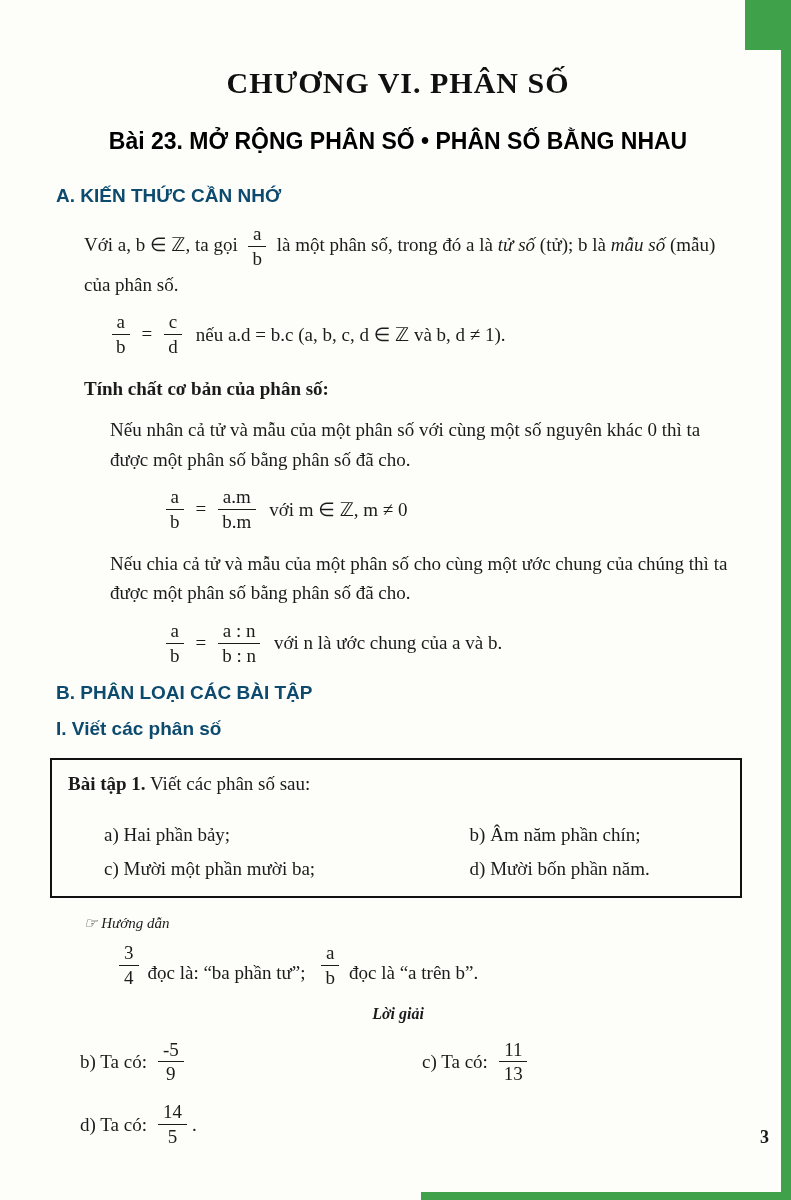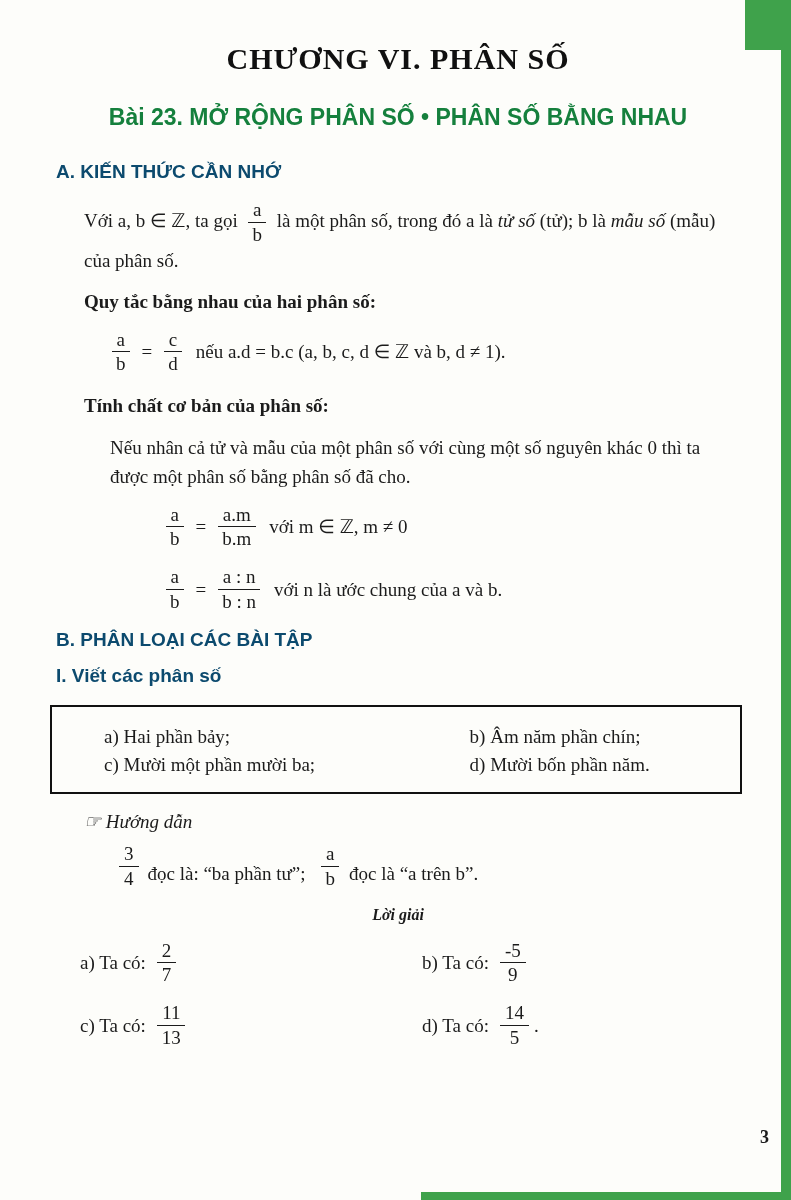--- a/index.html
+++ b/index.html
@@ -27,39 +27,39 @@
     width: 46px; height: 50px;
     background: var(--green, #3fa24b);
   }
   .edge-bottom {
     position: absolute; bottom: 0; right: 0;
     width: 370px; height: 8px;
     background: var(--green, #3fa24b);
   }
   .content {
     position: absolute;
-    left: 56px; top: 36px;
+    left: 56px; top: 60px;
     width: 684px;
   }
   .chapter-title {
     font-family: "Liberation Serif", serif;
     font-weight: bold;
     font-size: 30px;
     letter-spacing: 1px;
     text-align: center;
     margin: 6px 0 28px 0;
     color: #101010;
   }
   .lesson-title {
     font-family: "Liberation Sans", sans-serif;
     font-weight: bold;
     font-size: 23px;
     text-align: center;
     margin: 0 0 30px 0;
-    color: #15803d;
+    color: #000000;
   }
   .sec-heading {
     font-family: "Liberation Sans", sans-serif;
     font-weight: bold;
     font-size: 19px;
     margin: 0 0 16px 0;
     color: #0c4a6e;
   }
   .para {
     margin: 0 0 12px 0;
@@ -95,27 +95,28 @@
     border: 2px solid #111;
     padding: 10px 16px 12px 16px;
     margin: 6px 0 16px -6px;
     width: 692px;
     font-size: 19px;
     line-height: 1.5;
   }
   .exercise-items {
     display: grid;
     grid-template-columns: 60% 40%;
-    margin-top: 6px;
+    row-gap: 6px;
+    margin-top: 22px;
   }
   .exercise-items .cell { padding-left: 36px; }
   .exercise-items .cell.right { padding-left: 8px; }
   .guide-label {
     font-style: italic;
-    font-size: 19px;
+    font-size: 15px;
     margin: 4px 0 10px 28px;
   }
   .guide-line {
     display: flex;
     align-items: center;
     margin: 0 0 16px 58px;
     font-size: 19px;
   }
   .guide-line .txt { margin: 16px 10px 0 4px; }
   .solution-heading {
@@ -168,21 +169,20 @@
           <span class="num">a</span>
           <span class="den">b</span>
         </span>
       <span>là một phân số, trong đó a là</span>
       <span class="it">tử số</span>
       <span>(tử); b là</span>
       <span class="it">mẫu số</span>
       <span>(mẫu) của phân số.</span>
     </p>
 
-    <p class="para indent-1 bold-serif">Quy tắc bằng nhau của hai phân số:</p>
 
     <div class="equation eq-indent-1">
       <span class="frac">
           <span class="num">a</span>
           <span class="den">b</span>
         </span>
       <span class="eq-sign">=</span>
       <span class="frac">
           <span class="num">c</span>
           <span class="den">d</span>
@@ -200,39 +200,44 @@
           <span class="den">b</span>
         </span>
       <span class="eq-sign">=</span>
       <span class="frac">
           <span class="num">a.m</span>
           <span class="den">b.m</span>
         </span>
       <span class="eq-tail">với m ∈ ℤ, m ≠ 0</span>
     </div>
 
+    <p class="para indent-2">Nếu chia cả tử và mẫu của một phân số cho cùng một ước chung của chúng thì ta được một phân số bằng phân số đã cho.</p>
 
     <div class="equation eq-indent-2">
       <span class="frac">
           <span class="num">a</span>
           <span class="den">b</span>
         </span>
       <span class="eq-sign">=</span>
       <span class="frac">
           <span class="num">a : n</span>
           <span class="den">b : n</span>
         </span>
       <span class="eq-tail">với n là ước chung của a và b.</span>
     </div>
 
     <div class="sec-heading" style="margin:10px 0 14px 0;">B. PHÂN LOẠI CÁC BÀI TẬP</div>
 
     <div class="sec-heading" style="margin:0 0 18px 0;">I. Viết các phân số</div>
 
     <div class="exercise-box">
+      <div>
+        <span class="bold-serif">Bài tập 1.</span>
+        <span>Viết các phân số sau:</span>
+      </div>
       <div class="exercise-items">
         <div class="cell">a) Hai phần bảy;</div>
         <div class="cell right">b) Âm năm phần chín;</div>
         <div class="cell">c) Mười một phần mười ba;</div>
         <div class="cell right">d) Mười bốn phần năm.</div>
       </div>
     </div>
 
     <div class="guide-label">
       <span>☞</span>
@@ -248,28 +253,20 @@
       <span class="frac">
           <span class="num">a</span>
           <span class="den">b</span>
         </span>
       <span class="txt">đọc là “a trên b”.</span>
     </div>
 
     <div class="solution-heading">Lời giải</div>
 
     <div class="answers">
-      <div class="answer">
-        <span class="prefix">a) Ta có:</span>
-        <span class="frac">
-            <span class="num">2</span>
-            <span class="den">7</span>
-          </span>
-        <span></span>
-      </div>
       <div class="answer">
         <span class="prefix">b) Ta có:</span>
         <span class="frac">
             <span class="num">-5</span>
             <span class="den">9</span>
           </span>
         <span></span>
       </div>
       <div class="answer">
         <span class="prefix">c) Ta có:</span>

